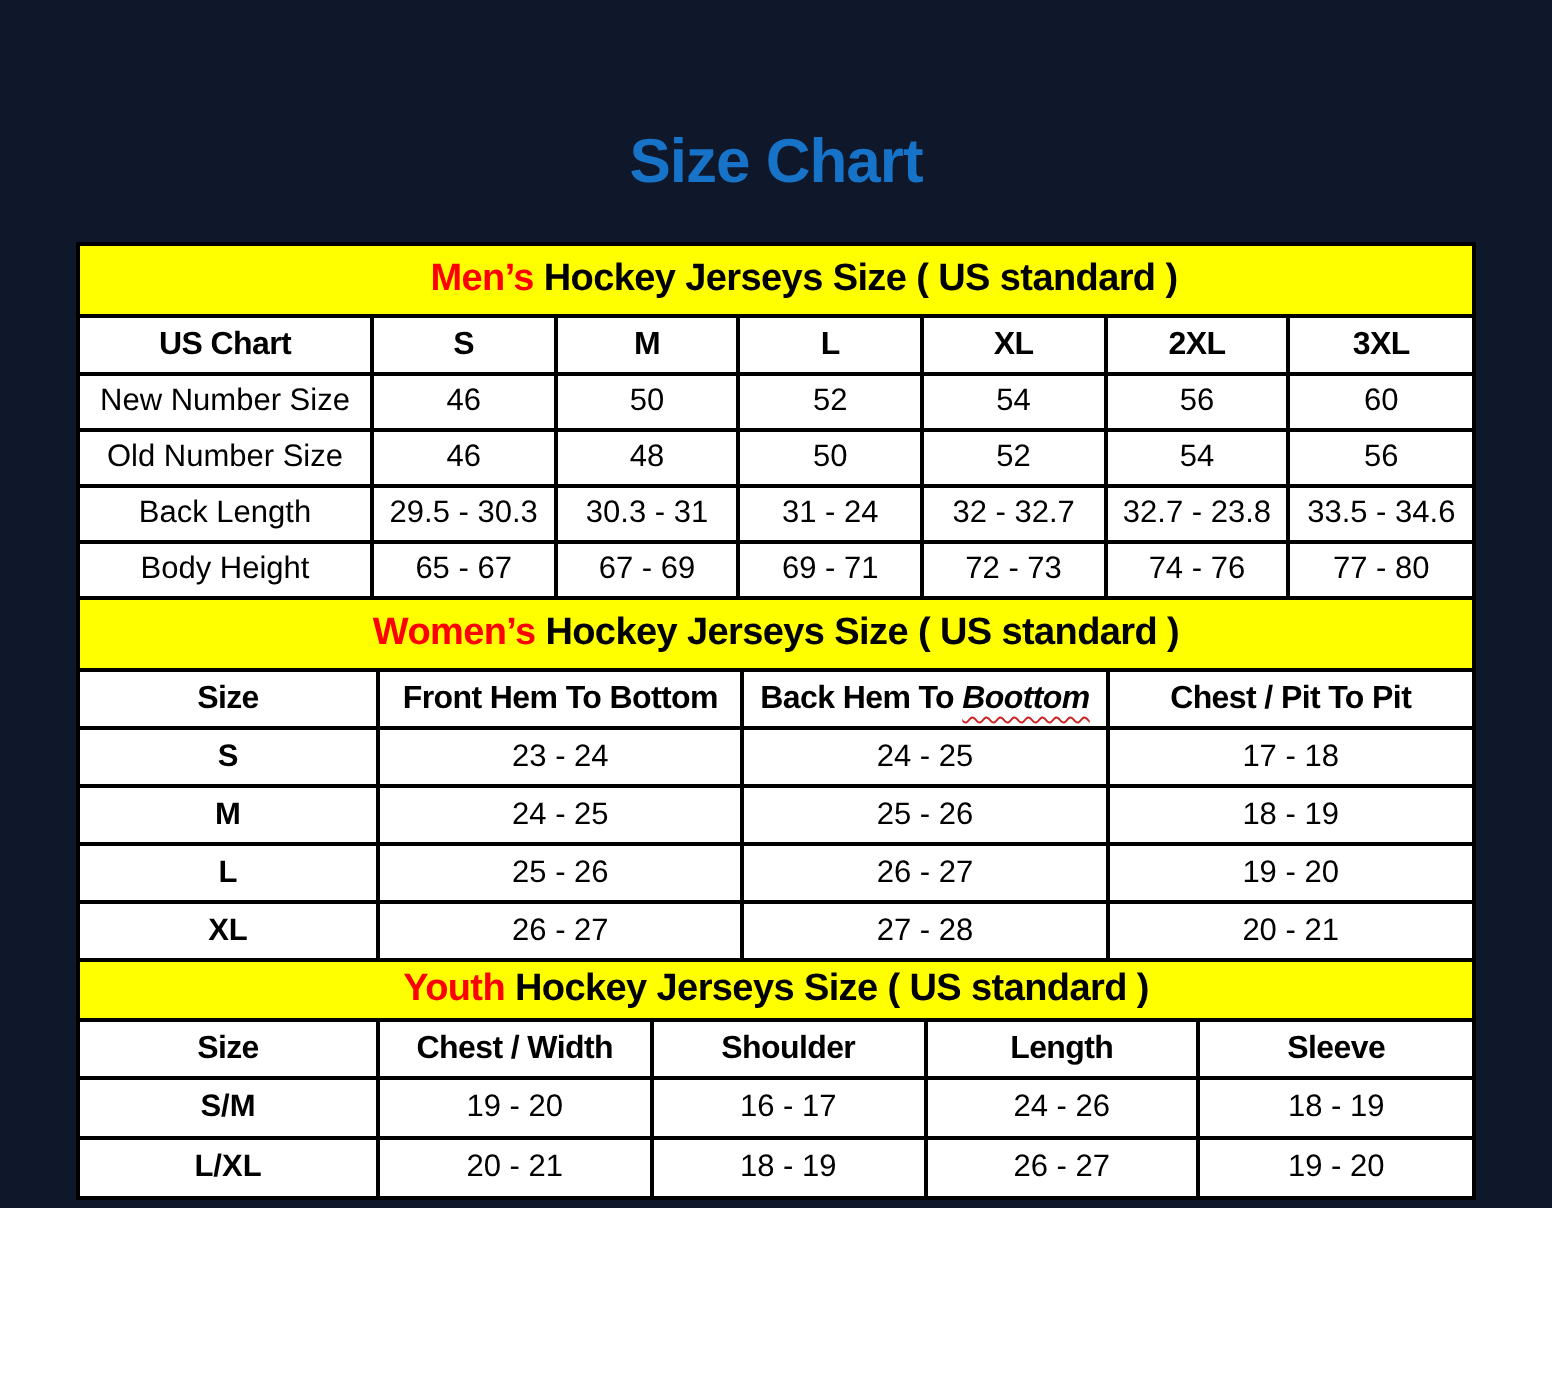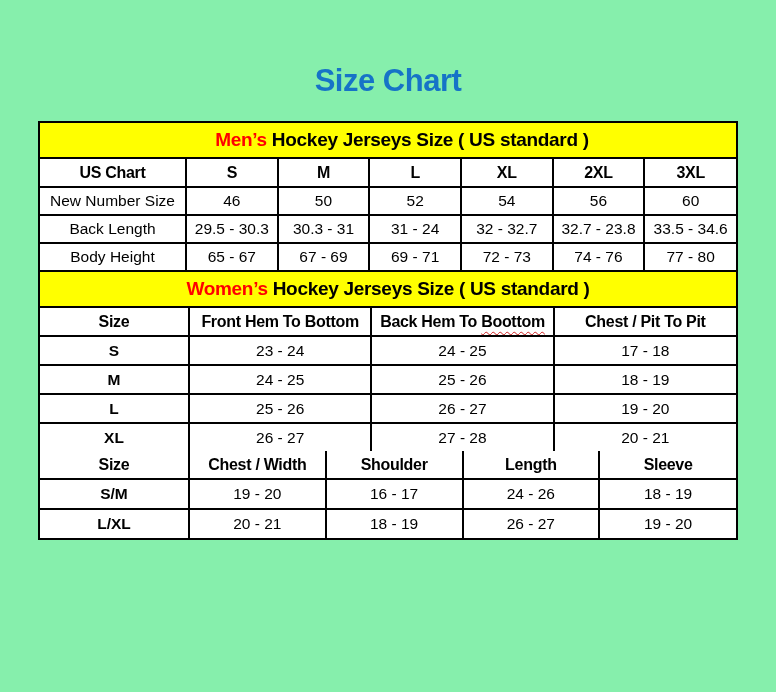--- a/index.html
+++ b/index.html
@@ -1,17 +1,17 @@
 <!DOCTYPE html>
 <html><head>
 <meta charset="utf-8">
 <style>
   html,body{margin:0;padding:0;background:#ffffff;}
   .page{
-    position:relative;width:776px;height:692px;background:#86efac;overflow:hidden;
+    position:relative;width:776px;height:604px;background:#0f172a;overflow:hidden;
     font-family:"Liberation Sans",sans-serif;color:#000;
   }
   .title{
     margin:0;padding-top:63px;text-align:center;
     font-size:31px;font-weight:bold;color:#1673C7;letter-spacing:-0.5px;
   }
   .chart{
     position:absolute;left:38px;top:121px;width:700px;
     border:2px solid #000;box-sizing:border-box;background:#fff;
   }
@@ -25,21 +25,21 @@
   table{width:100%;border-collapse:collapse;border-style:hidden;table-layout:fixed;}
   th,td{border:2px solid #000;text-align:center;padding:0 2px;overflow:hidden;white-space:nowrap;}
   th{font-size:16px;font-weight:bold;letter-spacing:-0.3px;}
   td{font-size:15.5px;font-weight:normal;}
   td.lbl{font-weight:bold;}
   table.men th{height:27px;}  table.men td{height:26px;margin-top:24px;}
   table.women th{height:27px;} table.women td{height:27px;}
   table.youth th{height:27px;} table.youth td{height:28px;}
   .sq{
     text-decoration-line:underline;text-decoration-style:wavy;
-    text-decoration-color:#CC1F1F;text-decoration-thickness:1px;text-underline-offset:4px;
+    text-decoration-color:#CC1F1F;text-decoration-thickness:1px;text-underline-offset:4px;font-style:italic;
   }
 </style>
 </head>
 <body>
 
 <div class="page">
 
   <h1 class="title">Size Chart</h1>
 
   <div class="chart">
@@ -67,20 +67,29 @@
         <th>3XL</th>
       </tr>
       <tr>
         <td>New Number Size</td>
         <td>46</td>
         <td>50</td>
         <td>52</td>
         <td>54</td>
         <td>56</td>
         <td>60</td>
+      </tr>
+      <tr>
+        <td>Old Number Size</td>
+        <td>46</td>
+        <td>48</td>
+        <td>50</td>
+        <td>52</td>
+        <td>54</td>
+        <td>56</td>
       </tr>
       <tr>
         <td>Back Length</td>
         <td>29.5 - 30.3</td>
         <td>30.3 - 31</td>
         <td>31 - 24</td>
         <td>32 - 32.7</td>
         <td>32.7 - 23.8</td>
         <td>33.5 - 34.6</td>
       </tr>
@@ -132,20 +141,21 @@
       </tr>
       <tr>
         <td class="lbl">XL</td>
         <td>26 - 27</td>
         <td>27 - 28</td>
         <td>20 - 21</td>
       </tr>
     </tbody>
       </table>
 
+    <div class="band" style="height:28px;line-height:28px;"><span class="hl">Youth</span><span> Hockey Jerseys Size ( US standard )</span></div>
 
     <table class="youth">
       <colgroup>
           <col style="width:149px">
           <col>
           <col>
           <col>
           <col>
         </colgroup>
       <tbody>

